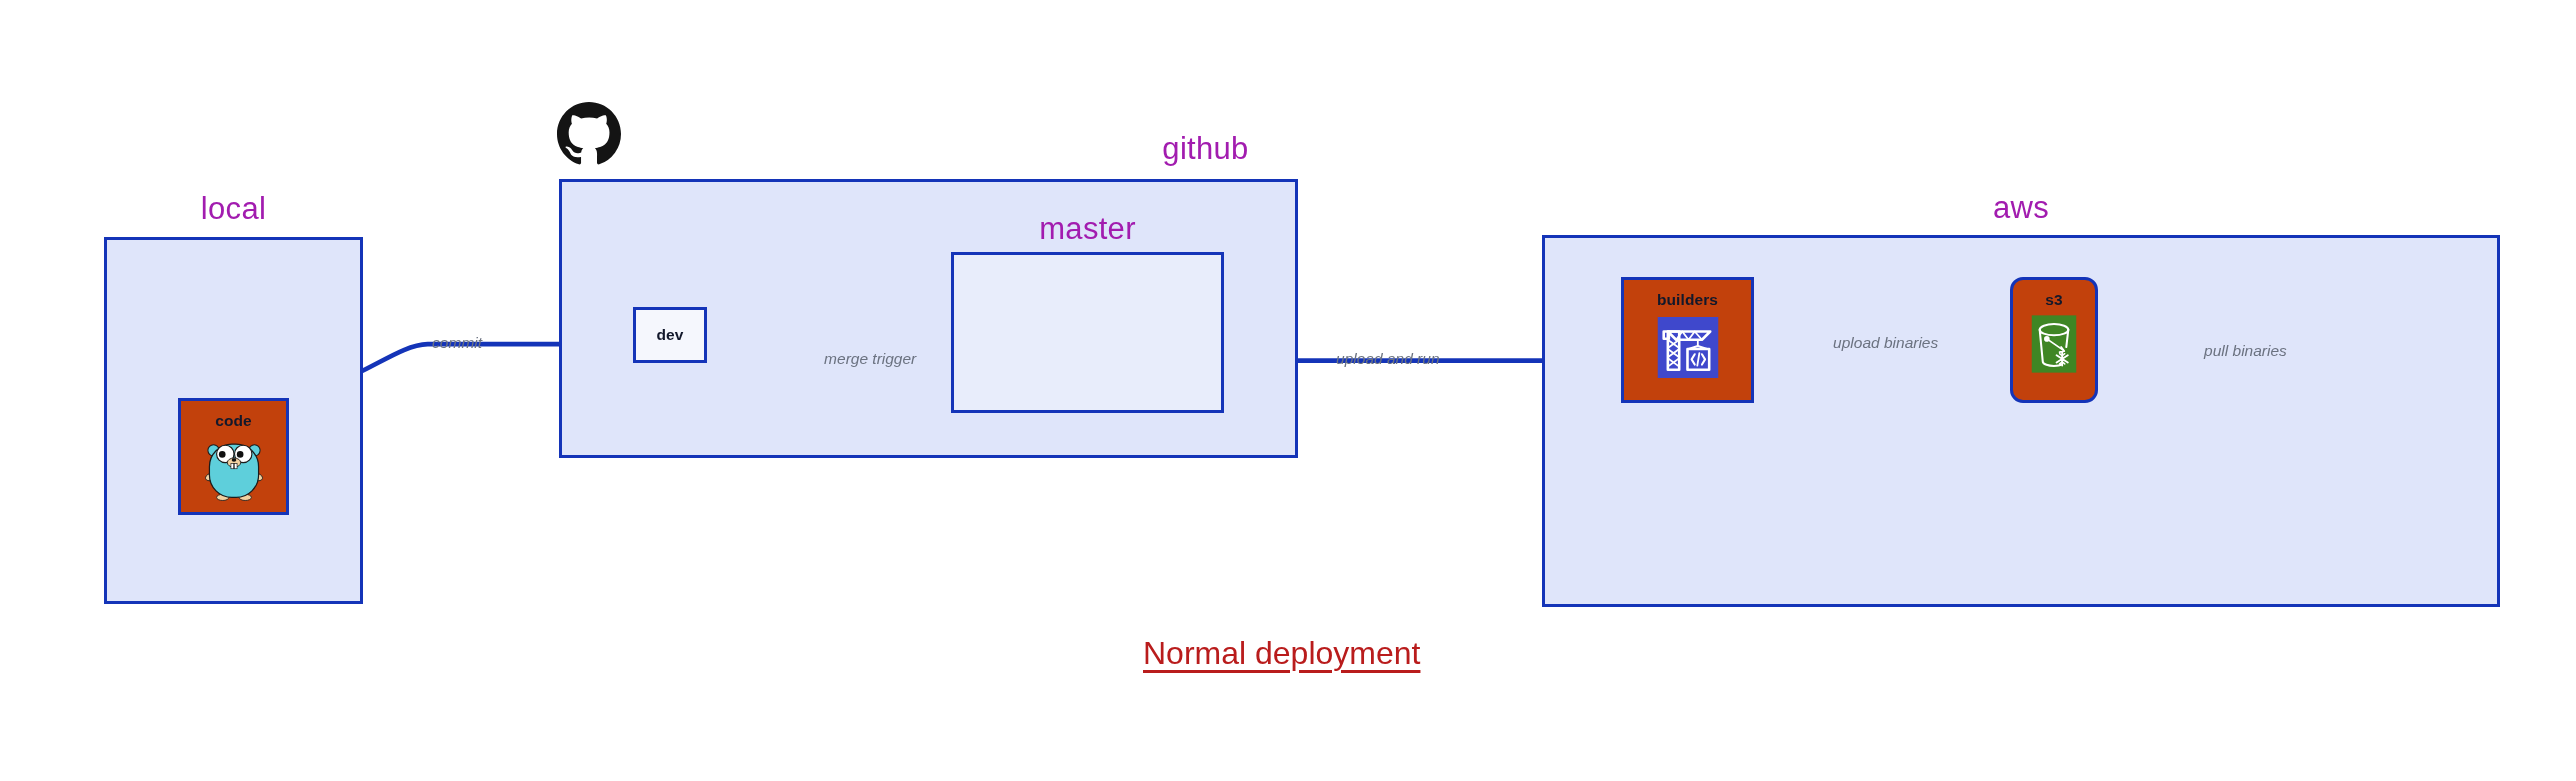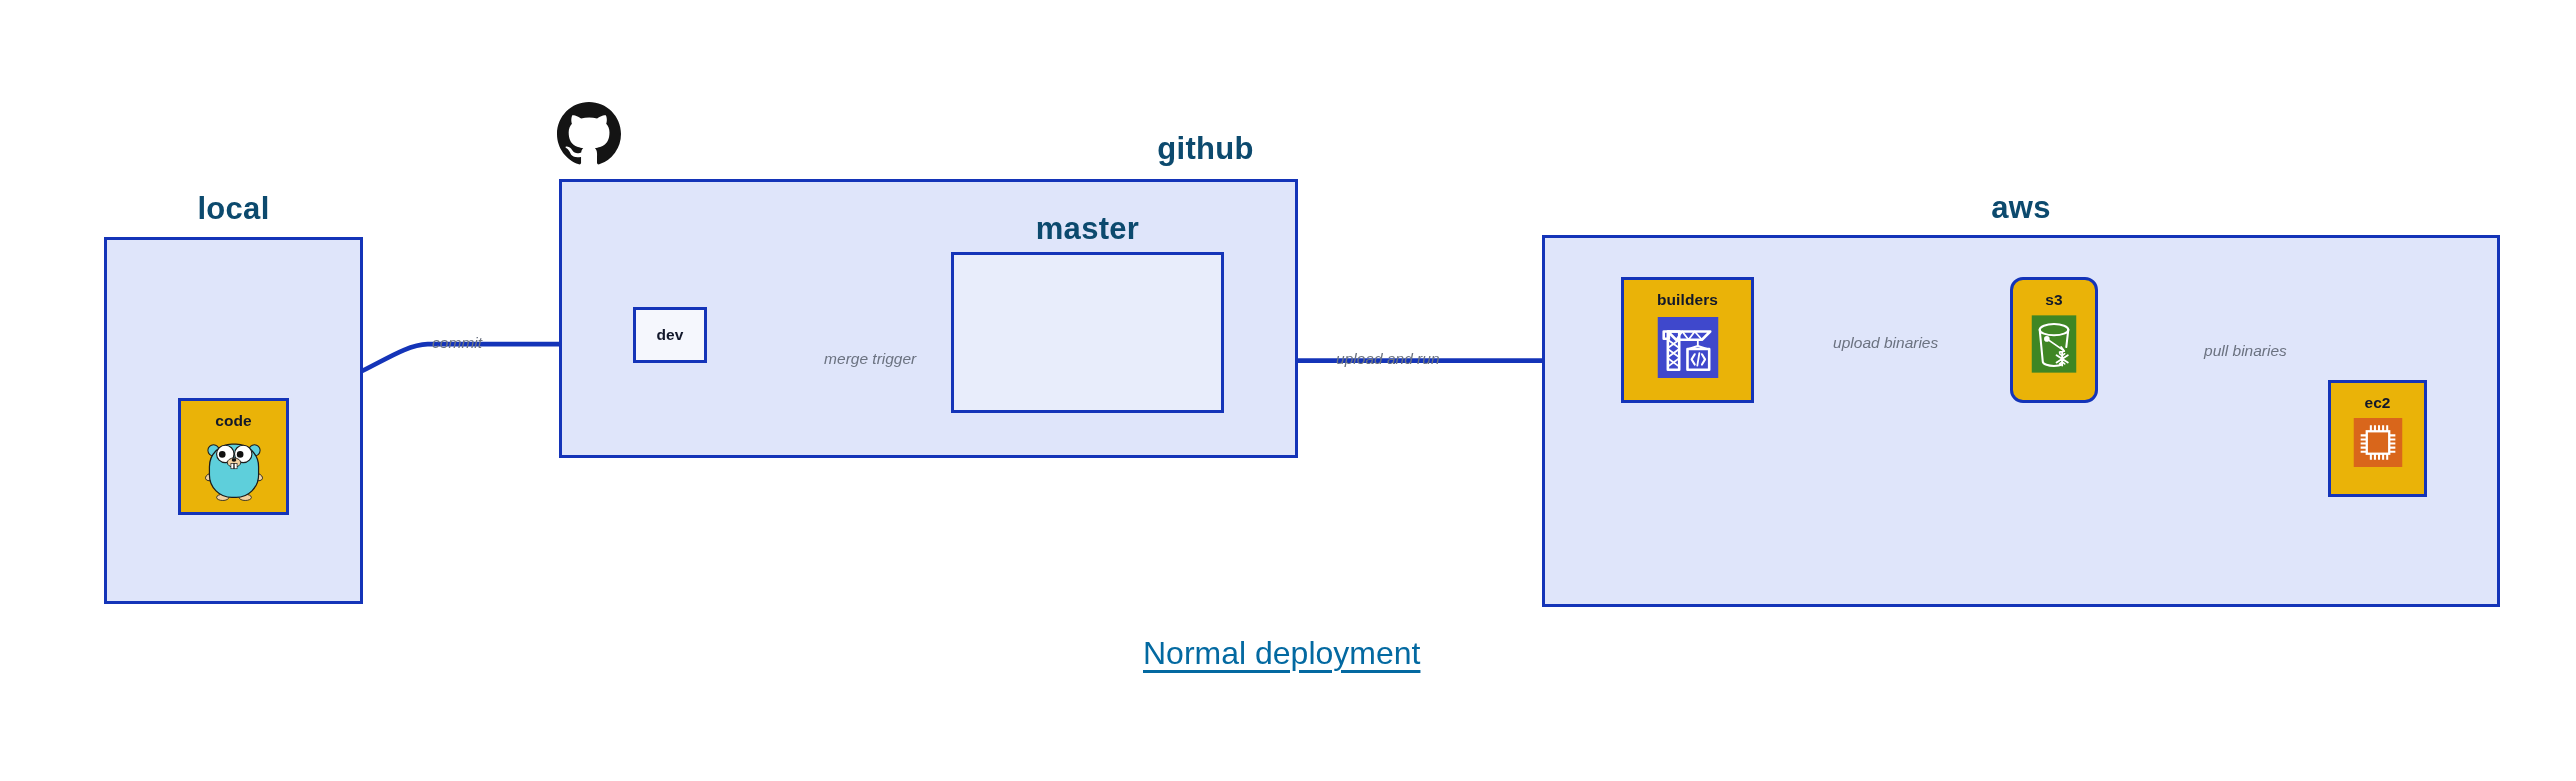--- a/index.html
+++ b/index.html
@@ -27,38 +27,38 @@
   }
   
   .group-box {
     position: absolute;
     background: #dfe5fa;
     border: 3.6px solid #1434b8;
     box-sizing: border-box;
   }
   .group-label {
     position: absolute;
-    color: #0c4a6e;
+    color: #a21caf;
     font-size: 31px;
-    font-weight: 700;
+    font-weight: 400;
     letter-spacing: 0.3px;
     white-space: nowrap;
     text-align: center;
   }
   
   .subgroup-box {
     position: absolute;
     background: #e8edfb;
     border: 3.6px solid #1434b8;
     box-sizing: border-box;
   }
   
   .node-box {
     position: absolute;
-    background: #eab308;
+    background: #c2410c;
     border: 3.6px solid #1434b8;
     box-sizing: border-box;
   }
   .node-box.plain {
     background: #f5f7fd;
   }
   .node-title {
     position: absolute;
     left: 0;
     right: 0;
@@ -86,21 +86,21 @@
     font-style: italic;
     white-space: nowrap;
     background: #ffffff;
     padding: 0 3.1px;
   }
   .edge-label.on-blue  { background: #dfe5fa; }
   .edge-label.no-bg    { background: transparent; }
   
   .caption {
     position: absolute;
-    color: #0369a1;
+    color: #b91c1c;
     font-size: 32px;
     font-weight: 400;
     text-decoration: underline;
     text-underline-offset: 6.2px;
     text-decoration-thickness: 2.6px;
     white-space: nowrap;
   }
   
   .octocat {
     position: absolute;
@@ -249,36 +249,17 @@
             <path d="M60 72 L60 98 M49 78 L71 92 M49 92 L71 78"></path>
             <path d="M55 75 L60 79 L65 75 M55 95 L60 91 L65 95" stroke-width="3"></path>
           </g>
         </g>
       </svg>
     </div>
   </div>
 
   <div class="edge-label on-blue" style="left:2201px; top:342px;">pull binaries</div>
 
-  <div class="node-box" style="left:2328px; top:380px; width:99px; height:117px;">
-    <div class="node-title" style="top:11.3px;">ec2</div>
-    <div class="node-icon" style="top:35px; width:49px; height:49px;">
-      <svg viewBox="0 0 96 96" width="49" height="49" xmlns="http://www.w3.org/2000/svg">
-        <rect x="0" y="0" width="96" height="96" fill="#d9661b"></rect>
-        <g stroke="#ffffff" stroke-width="4.5" fill="none" stroke-linecap="butt">
-          <rect x="26" y="26" width="44" height="44"></rect>
-
-          <path d="M34 26 L34 14 M42 26 L42 14 M50 26 L50 14 M58 26 L58 14 M66 26 L66 14" stroke-width="4"></path>
-
-          <path d="M34 70 L34 82 M42 70 L42 82 M50 70 L50 82 M58 70 L58 82 M66 70 L66 82" stroke-width="4"></path>
-
-          <path d="M26 34 L14 34 M26 42 L14 42 M26 50 L14 50 M26 58 L14 58 M26 66 L14 66" stroke-width="4"></path>
-
-          <path d="M70 34 L82 34 M70 42 L82 42 M70 50 L82 50 M70 58 L82 58 M70 66 L82 66" stroke-width="4"></path>
-        </g>
-      </svg>
-    </div>
-  </div>
 
   <div class="caption" style="left:1143px; top:635px;">Normal deployment</div>
 
 </div>
 
 
 </body></html>

